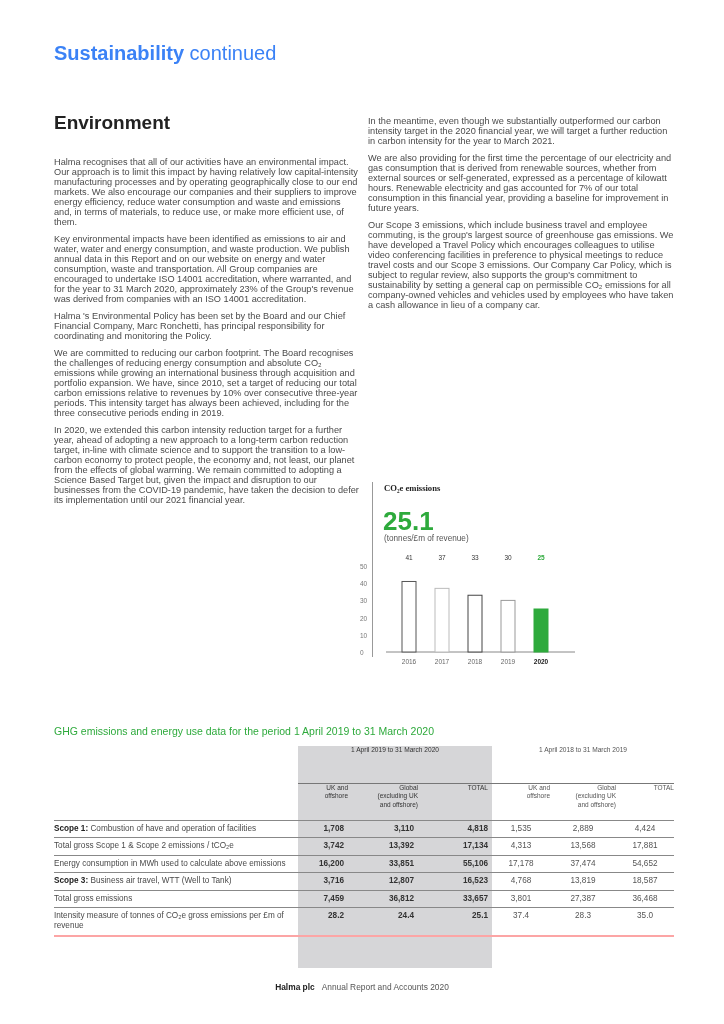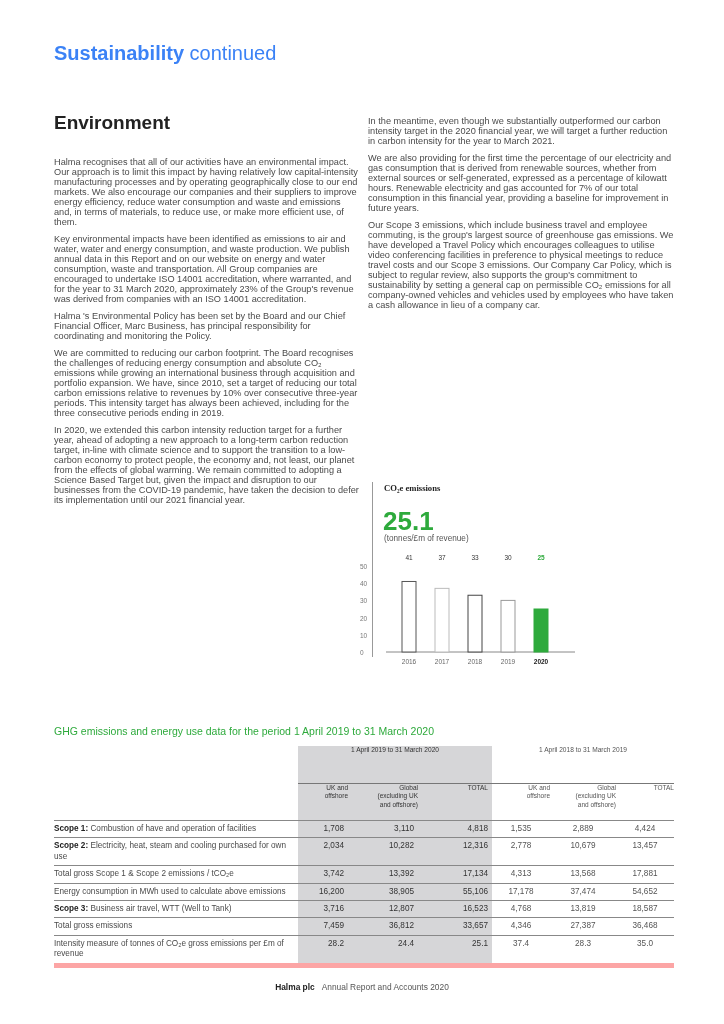--- a/index.html
+++ b/index.html
@@ -30,41 +30,41 @@
               font-size:8.2px; color:#4a4a4a; }
   table.ghg td, table.ghg th { padding:0; vertical-align:top; font-weight:normal; }
   .period-row td { height:34px; vertical-align:bottom; padding-bottom:3px !important; text-align:center; font-size:6.6px; }
   .period-row td.p1 { border-bottom:1px solid #777; color:#333; }
   .period-row td.p2 { border-bottom:1px solid #777; color:#555; }
   .colhead-row td { font-size:6.5px; line-height:8.4px; color:#555; text-align:right; vertical-align:bottom; padding-bottom:2px !important; height:34px; }
   .colhead-row td.cur { color:#333; }
   .data-row td { border-top:1px solid #888; padding-top:3px !important; padding-bottom:3px !important; font-size:8.2px; line-height:10.4px; }
   .data-row td.label { width:236px; padding-right:6px !important; }
   .data-row td.num { text-align:right; }
-  .data-row td.cur { font-weight:normal; color:#333; padding-right:4px !important;margin-top:48px; }
+  .data-row td.cur { font-weight:bold; color:#333; padding-right:4px !important;margin-top:48px; }
   .data-row td.prev { color:#555;text-align:center; }
-  .data-row.last td { border-bottom:5px solid #fca5a5; }
+  .data-row.last td { border-bottom:2px solid #fca5a5; }
   .data-row td .lb { font-weight:bold; color:#222; }
 
   .footer { left:0; width:724px; top:982px; text-align:center; font-size:8.4px; color:#555; }
   .footer b { color:#222; }
 </style>
 </head>
 <body>
 
 <div class="abs section-title">
   <b>Sustainability</b><span class="light"> continued</span>
 </div>
 
 <div class="abs heading">Environment</div>
 
 <div class="abs col col-left">
   <p>Halma recognises that all of our activities have an environmental impact. Our approach is to limit this impact by having relatively low capital-intensity manufacturing processes and by operating geographically close to our end markets. We also encourage our companies and their suppliers to improve energy efficiency, reduce water consumption and waste and emissions and, in terms of materials, to reduce use, or make more efficient use, of them.</p>
   <p>Key environmental impacts have been identified as emissions to air and water, water and energy consumption, and waste production. We publish annual data in this Report and on our website on energy and water consumption, waste and transportation. All Group companies are encouraged to undertake ISO 14001 accreditation, where warranted, and for the year to 31 March 2020, approximately 23% of the Group's revenue was derived from companies with an ISO 14001 accreditation.</p>
-  <p>Halma 's Environmental Policy has been set by the Board and our Chief Financial Officer, Marc Business, has principal responsibility for coordinating and monitoring the Policy.</p>
+  <p>Halma 's Environmental Policy has been set by the Board and our Chief Financial Company, Marc Ronchetti, has principal responsibility for coordinating and monitoring the Policy.</p>
   <p>We are committed to reducing our carbon footprint. The Board recognises the challenges of reducing energy consumption and absolute CO₂ emissions while growing an international business through acquisition and portfolio expansion. We have, since 2010, set a target of reducing our total carbon emissions relative to revenues by 10% over consecutive three-year periods. This intensity target has always been achieved, including for the three consecutive periods ending in 2019.</p>
   <p>In 2020, we extended this carbon intensity reduction target for a further year, ahead of adopting a new approach to a long-term carbon reduction target, in-line with climate science and to support the transition to a low-carbon economy to protect people, the economy and, not least, our planet from the effects of global warming. We remain committed to adopting a Science Based Target but, given the impact and disruption to our businesses from the COVID-19 pandemic, have taken the decision to defer its implementation until our 2021 financial year.</p>
 </div>
 
 <div class="abs col col-right">
   <p>In the meantime, even though we substantially outperformed our carbon intensity target in the 2020 financial year, we will target a further reduction in carbon intensity for the year to March 2021.</p>
   <p>We are also providing for the first time the percentage of our electricity and gas consumption that is derived from renewable sources, whether from external sources or self-generated, expressed as a percentage of kilowatt hours. Renewable electricity and gas accounted for 7% of our total consumption in this financial year, providing a baseline for improvement in future years.</p>
   <p>Our Scope 3 emissions, which include business travel and employee commuting, is the group's largest source of greenhouse gas emissions. We have developed a Travel Policy which encourages colleagues to utilise video conferencing facilities in preference to physical meetings to reduce travel costs and our Scope 3 emissions. Our Company Car Policy, which is subject to regular review, also supports the group's commitment to sustainability by setting a general cap on permissible CO₂ emissions for all company-owned vehicles and vehicles used by employees who have taken a cash allowance in lieu of a company car.</p>
 </div>
 
@@ -130,61 +130,52 @@
       <tr class="data-row">
         <td class="label"><span class="lb">Scope 1:</span><span> Combustion of have and operation of facilities</span></td>
         <td class="num cur">1,708</td>
         <td class="num cur">3,110</td>
         <td class="num cur">4,818</td>
         <td class="num prev">1,535</td>
         <td class="num prev">2,889</td>
         <td class="num prev">4,424</td>
       </tr>
       <tr class="data-row">
-        <td class="label"><span class="lb">Scope 2:</span><span> Electricity, heat, steam and cooling purchased for own use</span></td>
-        <td class="num cur">2,034</td>
-        <td class="num cur">10,282</td>
-        <td class="num cur">12,316</td>
-        <td class="num prev">2,778</td>
-        <td class="num prev">10,679</td>
-        <td class="num prev">13,457</td>
-      </tr>
-      <tr class="data-row">
         <td class="label"><span>Total gross Scope 1 &amp; Scope 2 emissions / tCO₂e</span></td>
         <td class="num cur">3,742</td>
         <td class="num cur">13,392</td>
         <td class="num cur">17,134</td>
         <td class="num prev">4,313</td>
         <td class="num prev">13,568</td>
         <td class="num prev">17,881</td>
       </tr>
       <tr class="data-row">
         <td class="label"><span>Energy consumption in MWh used to calculate above emissions</span></td>
         <td class="num cur">16,200</td>
-        <td class="num cur">38,905</td>
+        <td class="num cur">33,851</td>
         <td class="num cur">55,106</td>
         <td class="num prev">17,178</td>
         <td class="num prev">37,474</td>
         <td class="num prev">54,652</td>
       </tr>
       <tr class="data-row">
         <td class="label"><span class="lb">Scope 3:</span><span> Business air travel, WTT (Well to Tank)</span></td>
         <td class="num cur">3,716</td>
         <td class="num cur">12,807</td>
         <td class="num cur">16,523</td>
         <td class="num prev">4,768</td>
         <td class="num prev">13,819</td>
         <td class="num prev">18,587</td>
       </tr>
       <tr class="data-row">
         <td class="label"><span>Total gross emissions</span></td>
         <td class="num cur">7,459</td>
         <td class="num cur">36,812</td>
         <td class="num cur">33,657</td>
-        <td class="num prev">4,346</td>
+        <td class="num prev">3,801</td>
         <td class="num prev">27,387</td>
         <td class="num prev">36,468</td>
       </tr>
       <tr class="data-row last">
         <td class="label"><span>Intensity measure of tonnes of CO₂e gross emissions per £m of revenue</span></td>
         <td class="num cur">28.2</td>
         <td class="num cur">24.4</td>
         <td class="num cur">25.1</td>
         <td class="num prev">37.4</td>
         <td class="num prev">28.3</td>

